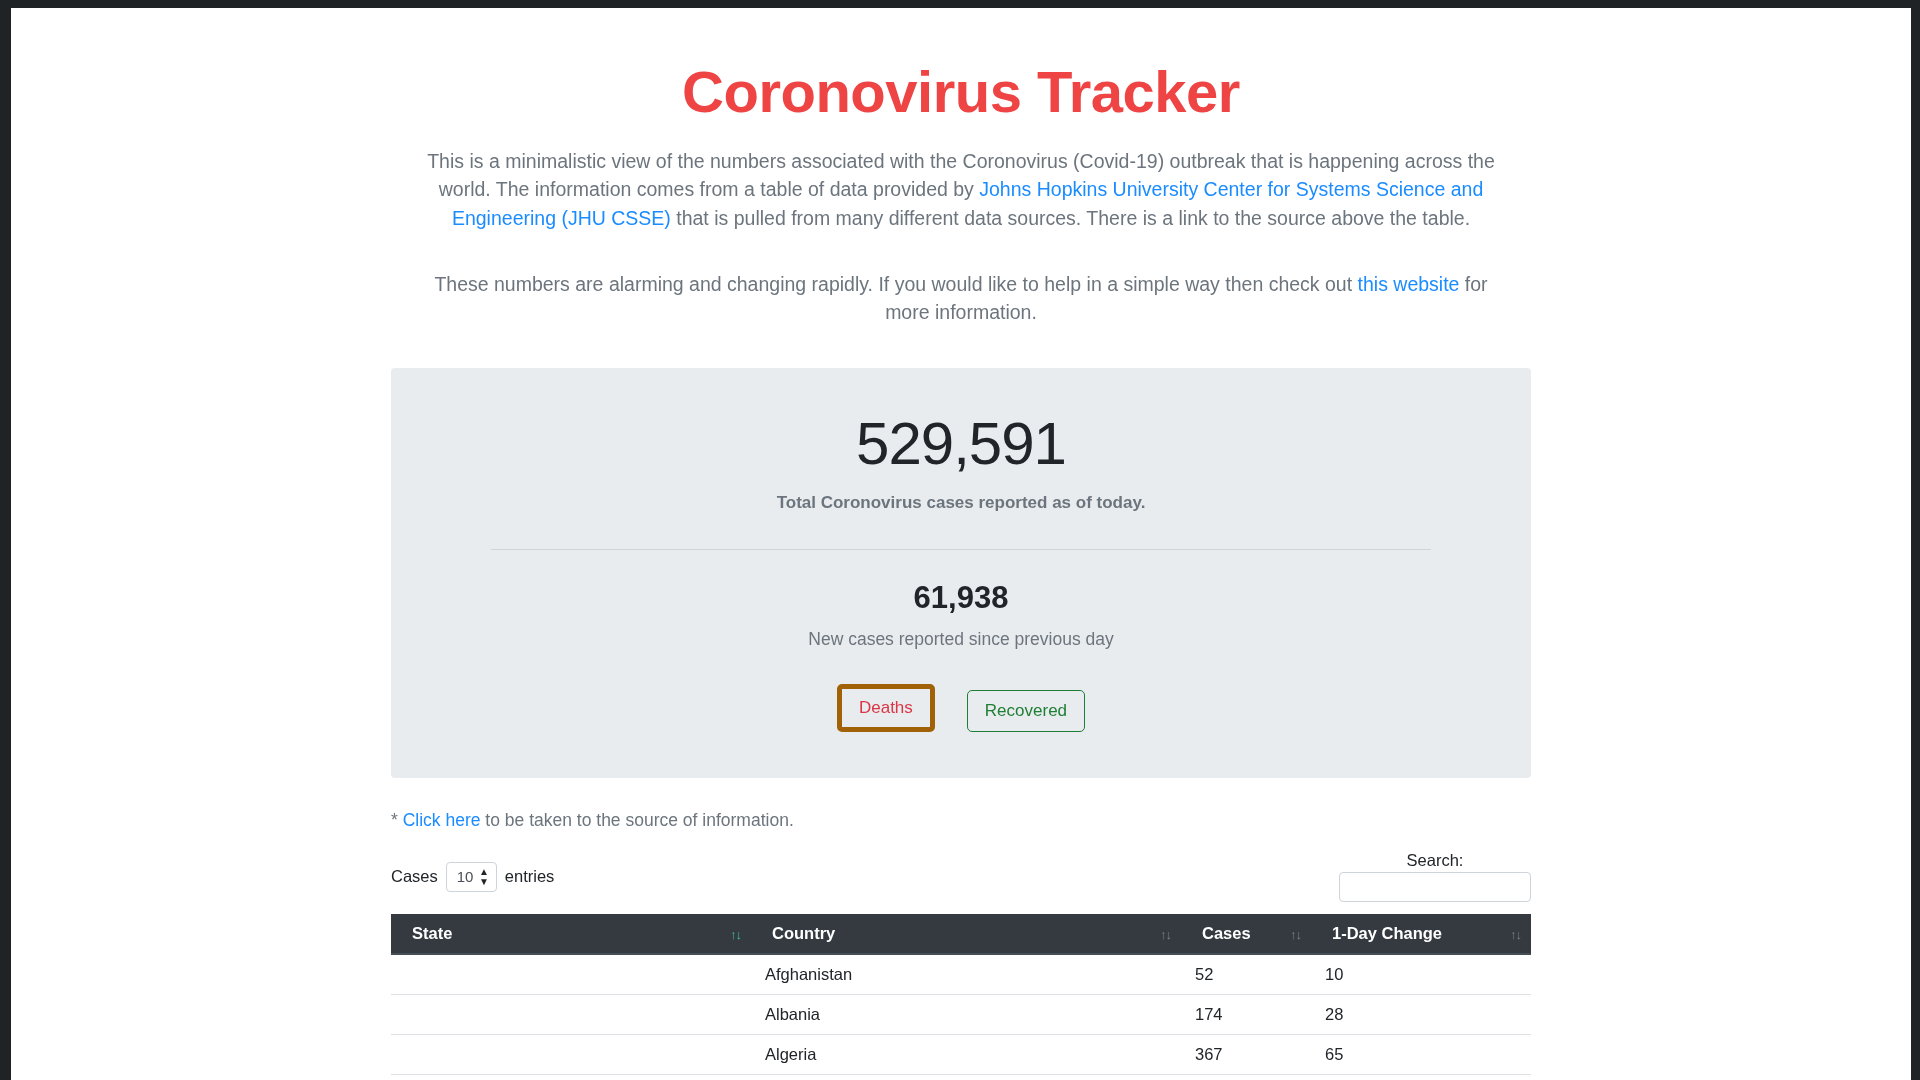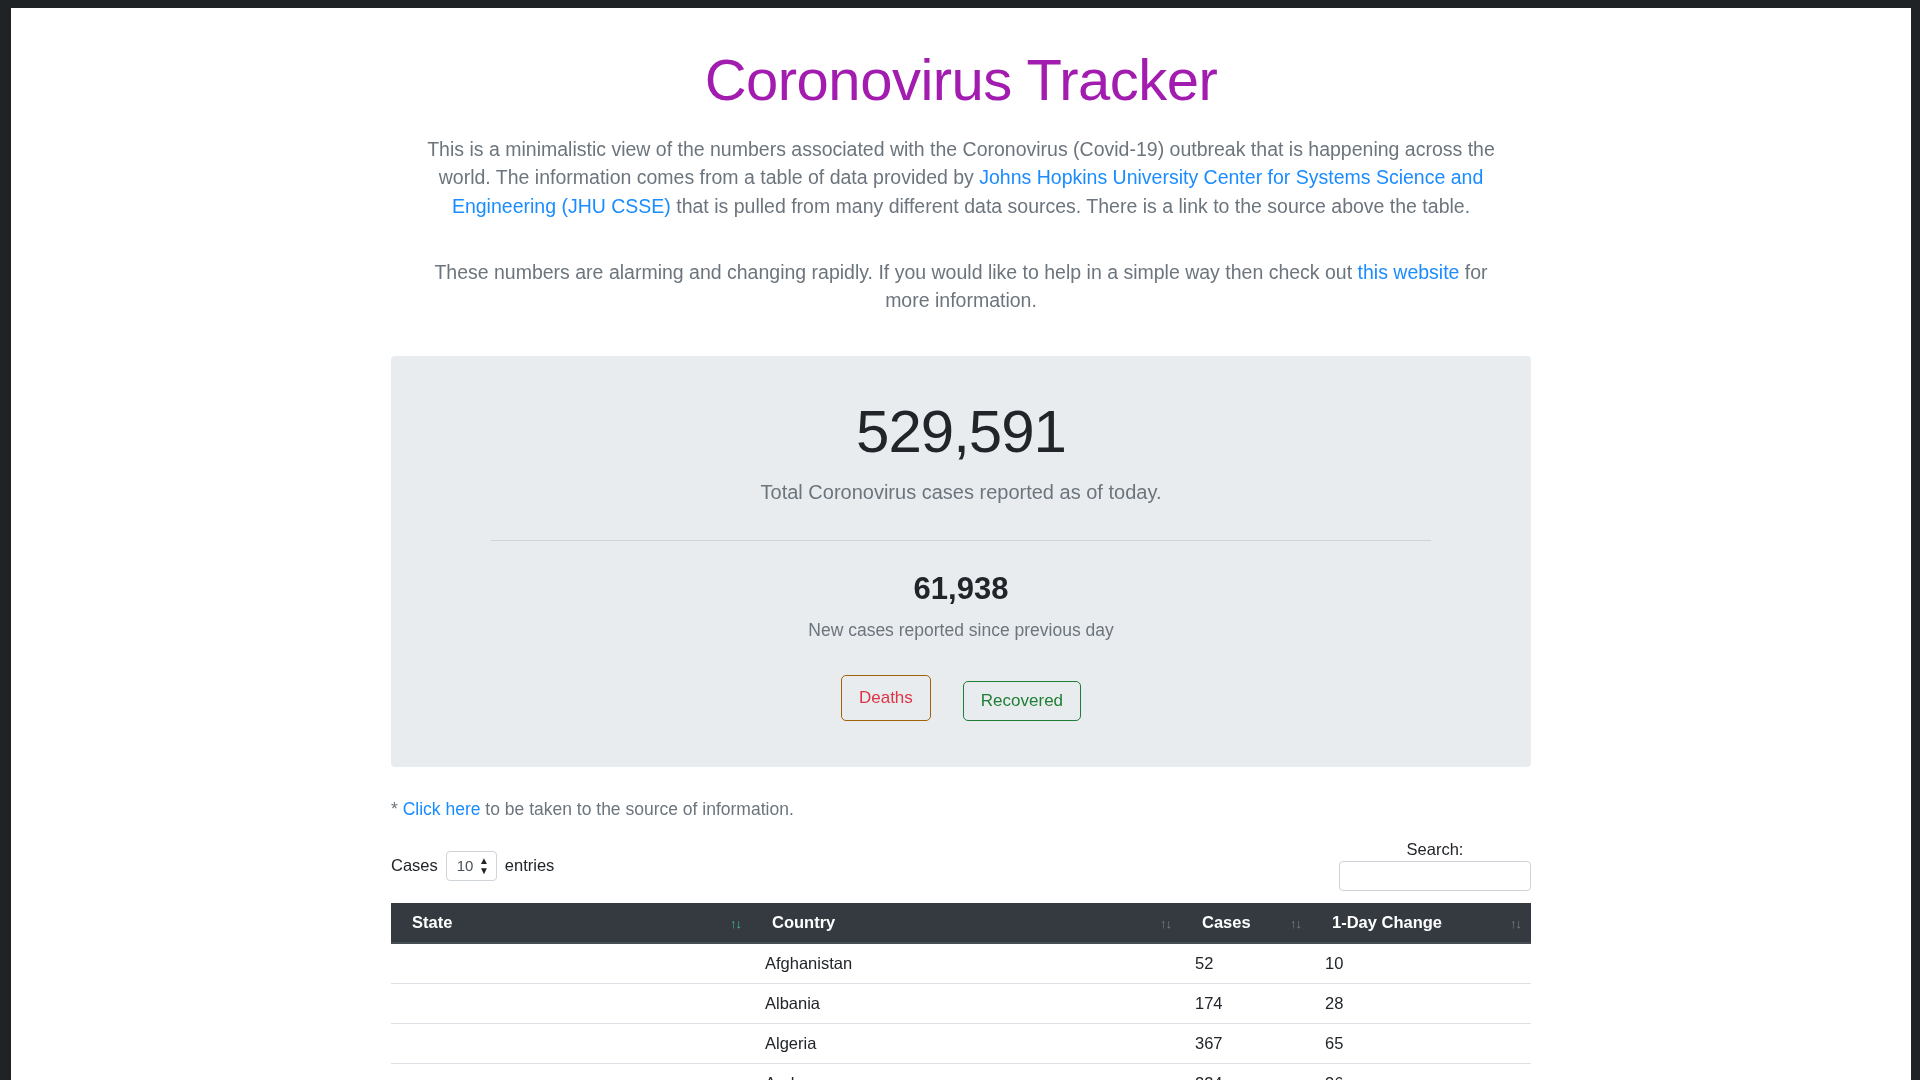--- a/index.html
+++ b/index.html
@@ -46,24 +46,24 @@
   }
 
   .container {
     width: 1140px;
     margin: 0 auto;
     padding-top: 38px;
   }
 
   h1.page-title {
     font-size: 58px;
-    font-weight: normal;
-    color: #a21caf;
+    font-weight: bold;
+    color: #ef4444;
     text-align: center;
-    margin: 0 0 22px 0;
+    margin: 12px 0 22px 0;
     letter-spacing: -0.5px;
   }
 
   p.lead {
     font-size: 19.5px;
     line-height: 1.45;
     color: #6c757d;
     text-align: center;
     margin: 0 auto 0 auto;
     max-width: 1100px;
@@ -89,23 +89,23 @@
 
   .stat-big {
     font-size: 60px;
     font-weight: 500;
     color: #212529;
     line-height: 1.05;
     letter-spacing: -1px;
     margin: 0;
   }
   .stat-big-label {
-    font-size: 20px;
+    font-size: 17px;
     color: #6c757d;
-    font-weight: 400;
+    font-weight: 700;
     margin-top: 18px;
   }
 
   .stat-divider {
     border: none;
     border-top: 1px solid #cfd4d9;
     margin: 36px 60px 30px 60px;
   }
 
   .stat-mid {
@@ -131,21 +131,21 @@
     font-size: 17px;
     padding: 8px 17px;
     border-radius: 5px;
     background: transparent;
     cursor: pointer;
     font-family: "Liberation Sans", sans-serif;
     line-height: 1.3;
   }
   .btn-deaths {
     color: #dc3545;
-    border: 1px solid #a16207;
+    border: 5px solid #a16207;
   }
   .btn-recovered {
     color: #1e7e34;
     border: 1px solid #1e7e34;
     margin-top: 6px;
   }
 
   .source-note {
     width: 1140px;
     margin: 32px auto 0 auto;

